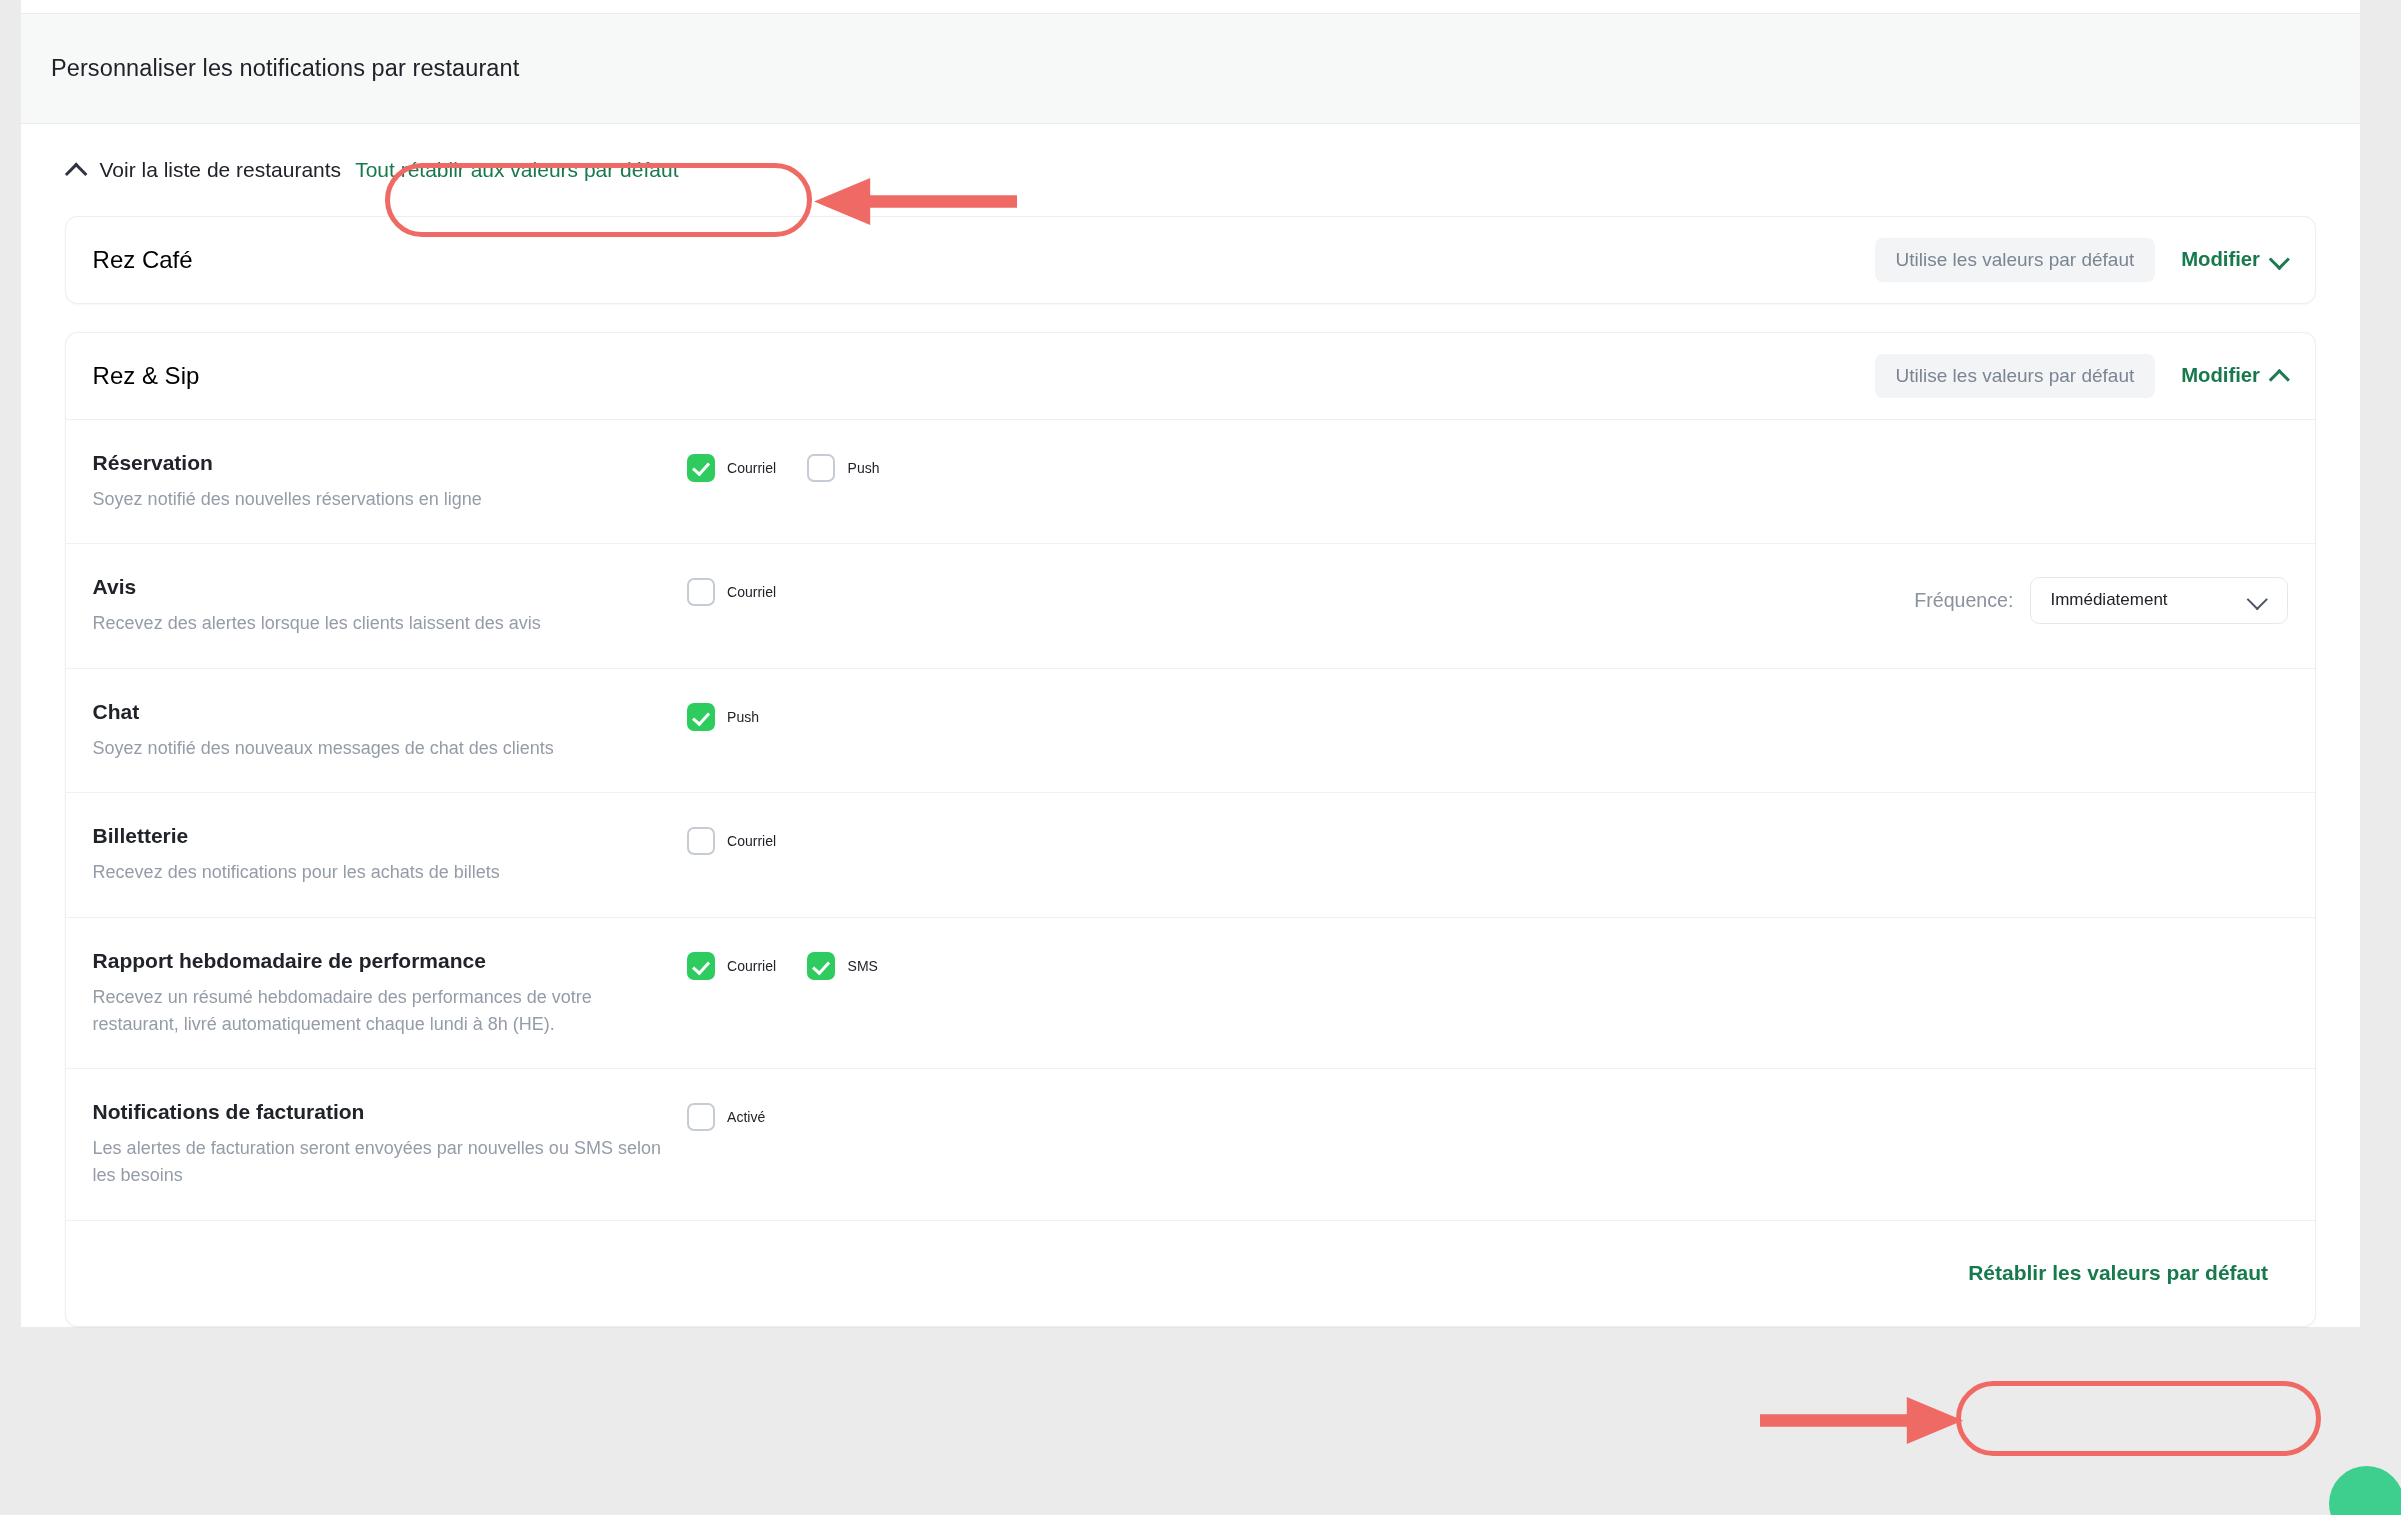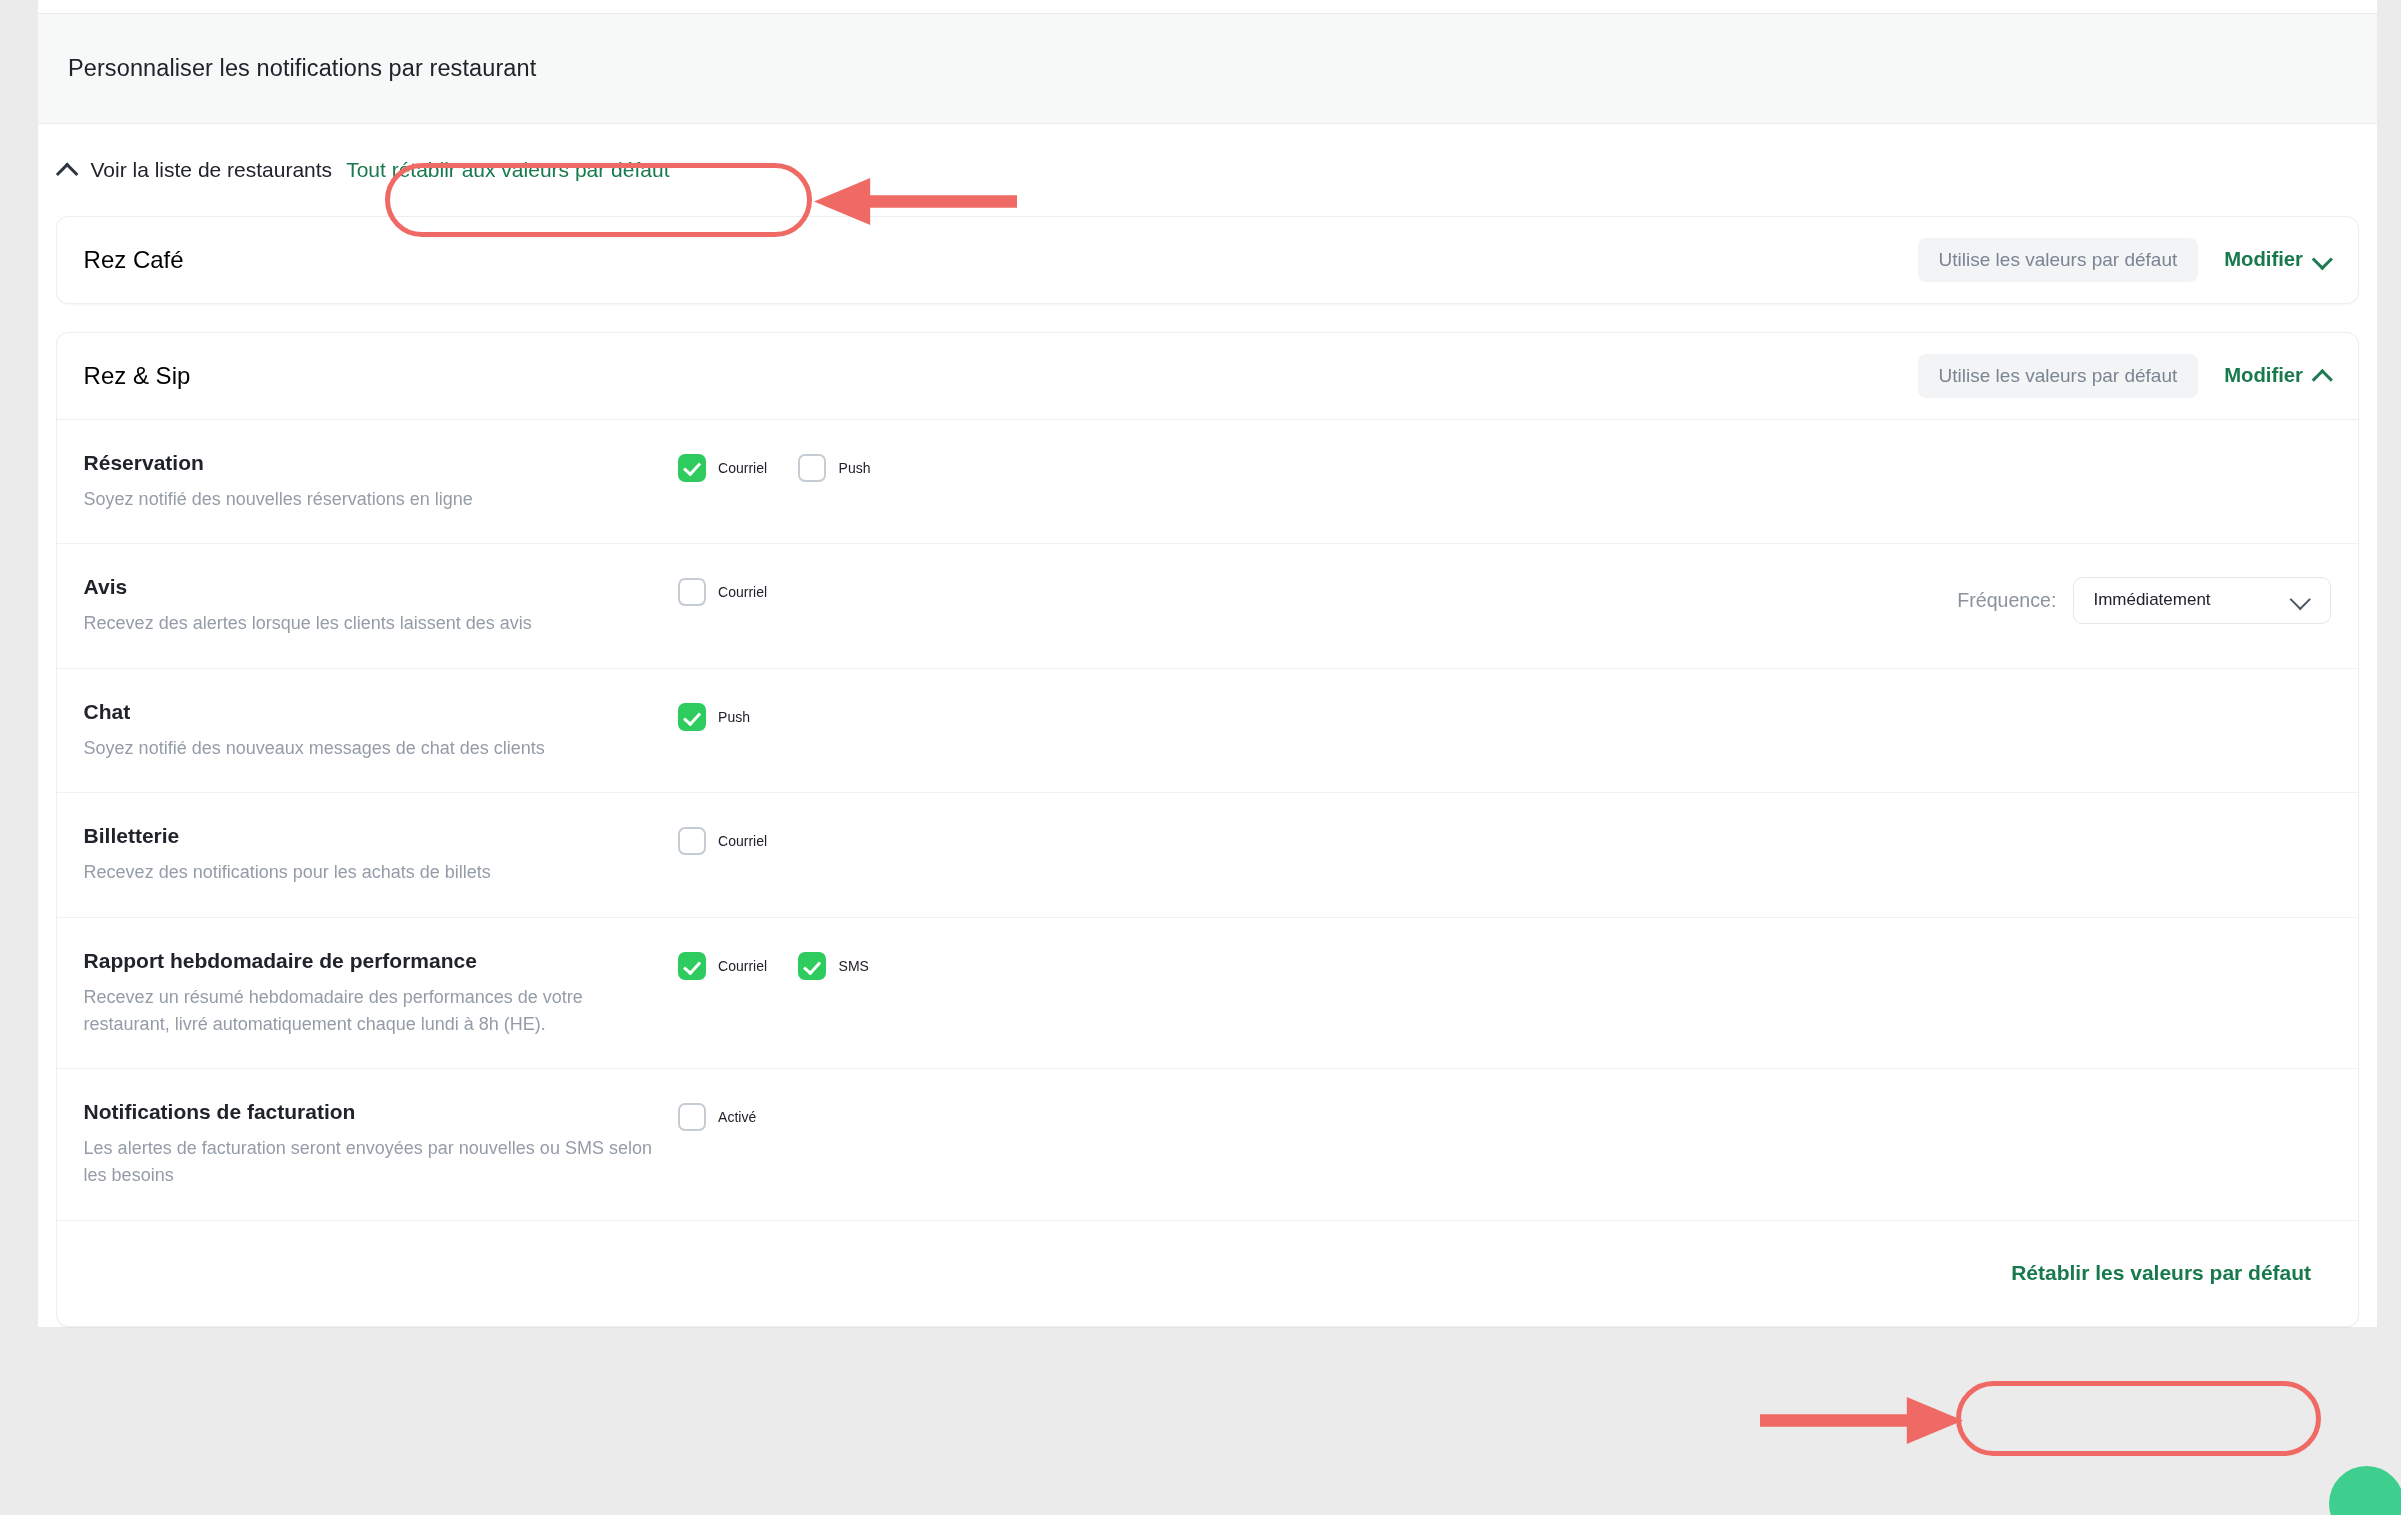--- a/index.html
+++ b/index.html
@@ -11,21 +11,21 @@
   #page {
     position: relative;
     width: 2401px;
     height: 1516px;
     background: #ebebeb;
     overflow: hidden;
   }
   
   .doc {
     position: absolute;
-    left: 38px;
+    left: 21px;
     top: 0;
     width: 2339px;
     height: 1108px;
     background: #ffffff;
   }
   .doc-top-gap {
     height: 12.5px;
     background: #ffffff;
   }
   
@@ -41,21 +41,21 @@
   }
   .section-header-title {
     font-size: 23.5px;
     color: #20232a;
     font-weight: 400;
     letter-spacing: 0.1px;
   }
 
   
   .body-region {
-    padding: 0 18px;
+    padding: 0 44px;
     background: #ffffff;
   }
 
   
   .toolbar-row {
     display: flex;
     align-items: center;
     height: 92px;
     position: relative;
   }

